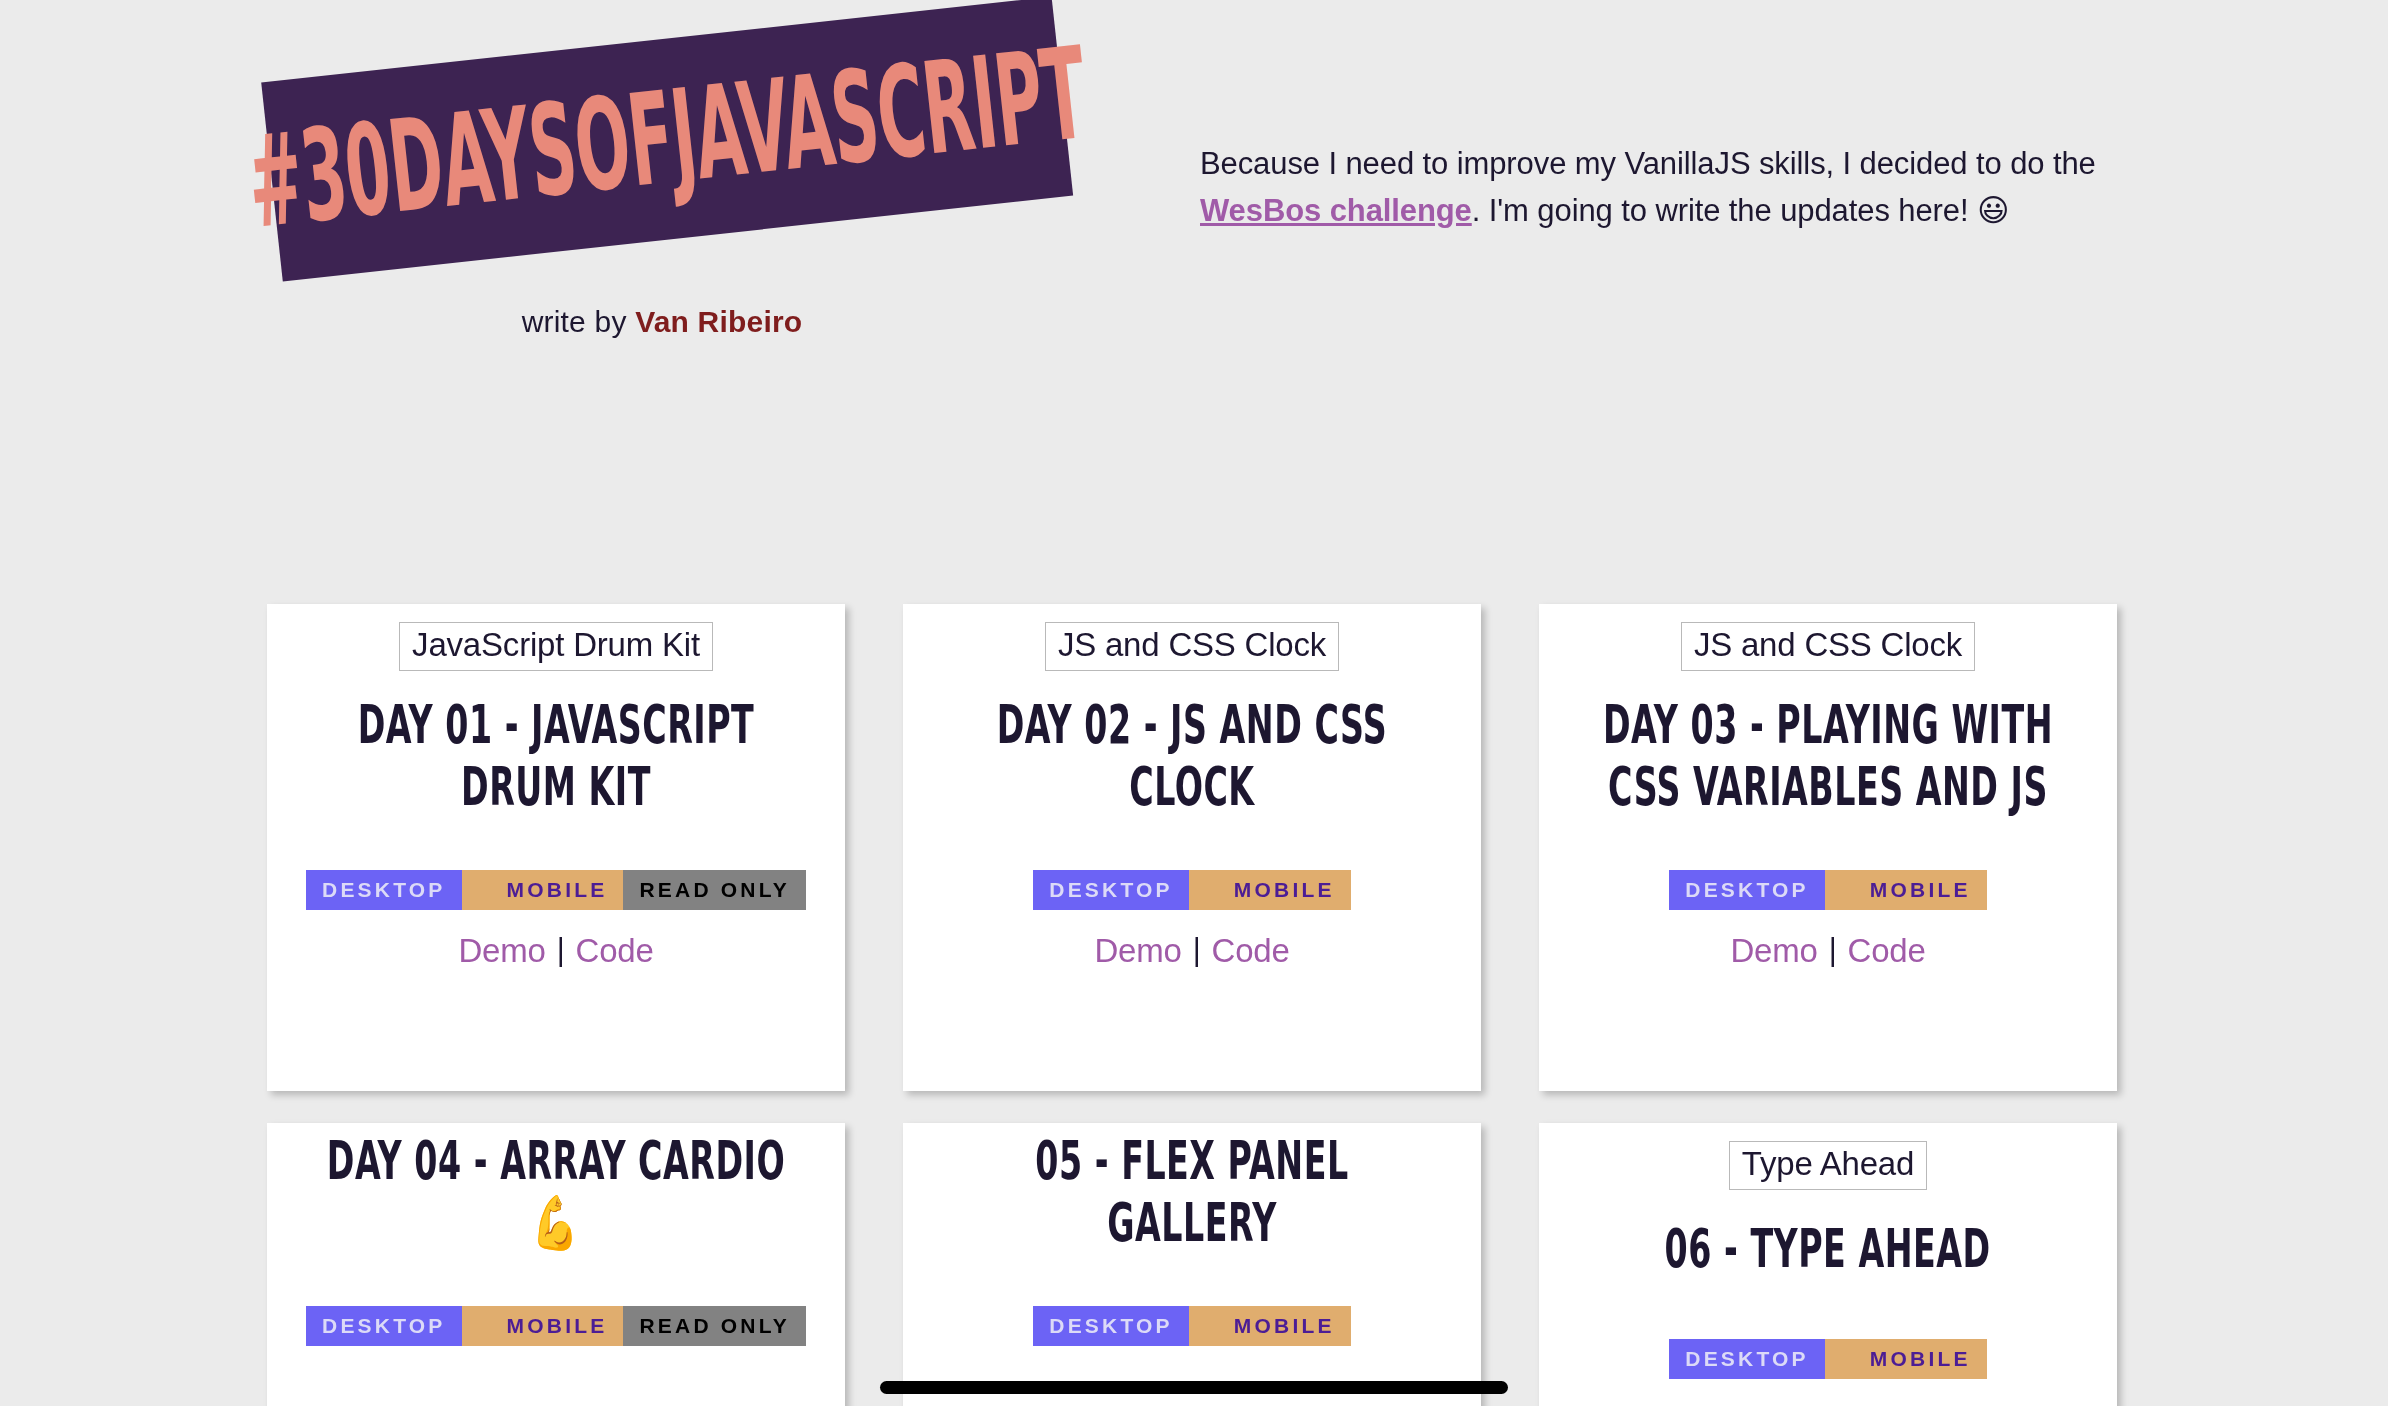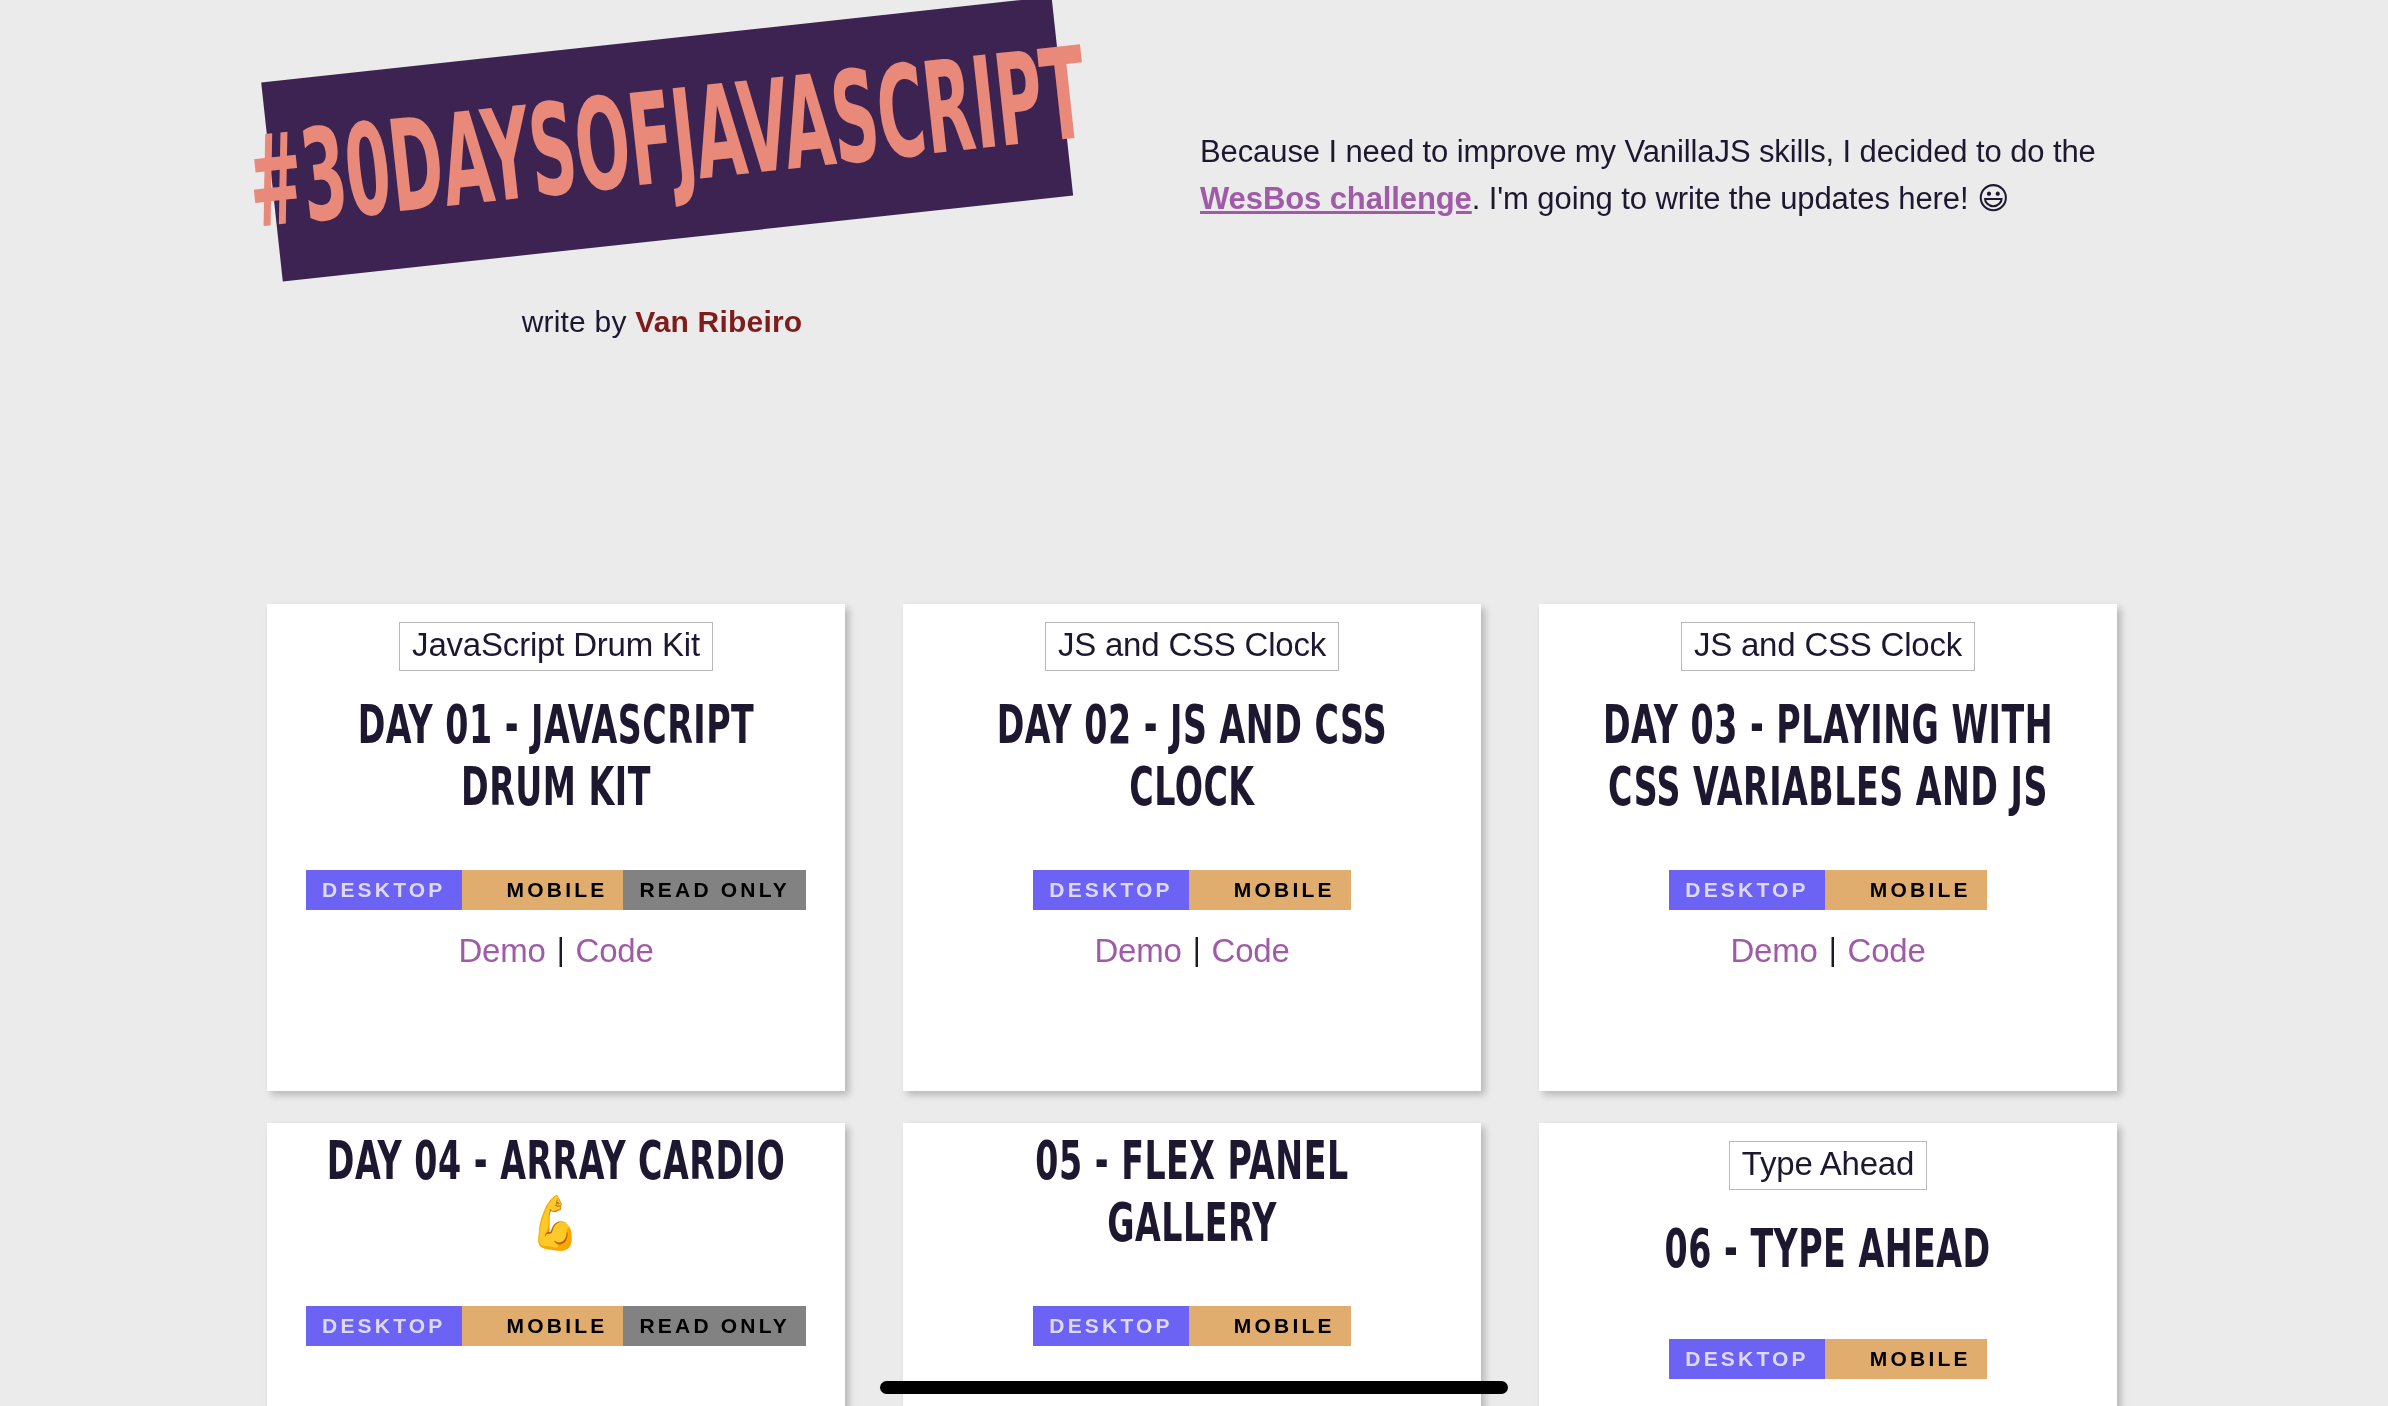--- a/index.html
+++ b/index.html
@@ -74,21 +74,21 @@
     letter-spacing: 0.2px;
   }
   .coded-by .author {
     color: #7f1d1d;
     font-weight: 700;
   }
 
   .intro {
     position: absolute;
     left: 1200px;
-    top: 128px;
+    top: 140px;
     width: 940px;
     font-size: 31px;
     line-height: 1.52;
     color: #1d1730;
     letter-spacing: -0.1px;
   }
   .intro .wesbos {
     color: #a05ba8;
     font-weight: 700;
   }
@@ -151,21 +151,21 @@
   .tag {
     font-size: 21px;
     font-weight: 700;
     letter-spacing: 3.2px;
     padding: 9px 16px 10px;
     line-height: 1;
     text-transform: uppercase;
     white-space: nowrap;
   }
   .tag.desktop   { background: #6c63f5; color: #dcdaf7; }
-  .tag.mobile    { background: #e0ad6e; color: #000000; padding-left: 45px; }
+  .tag.mobile    { background: #e0ad6e; color: #4c1d95; padding-left: 45px; }
   .tag.readonly  { background: #828282; color: #000000; }
 
   .links {
     margin-top: 22px;
     font-size: 33px;
     color: #a05ba8;
     display: flex;
     align-items: flex-start;
     gap: 11px;
     letter-spacing: -0.2px;

